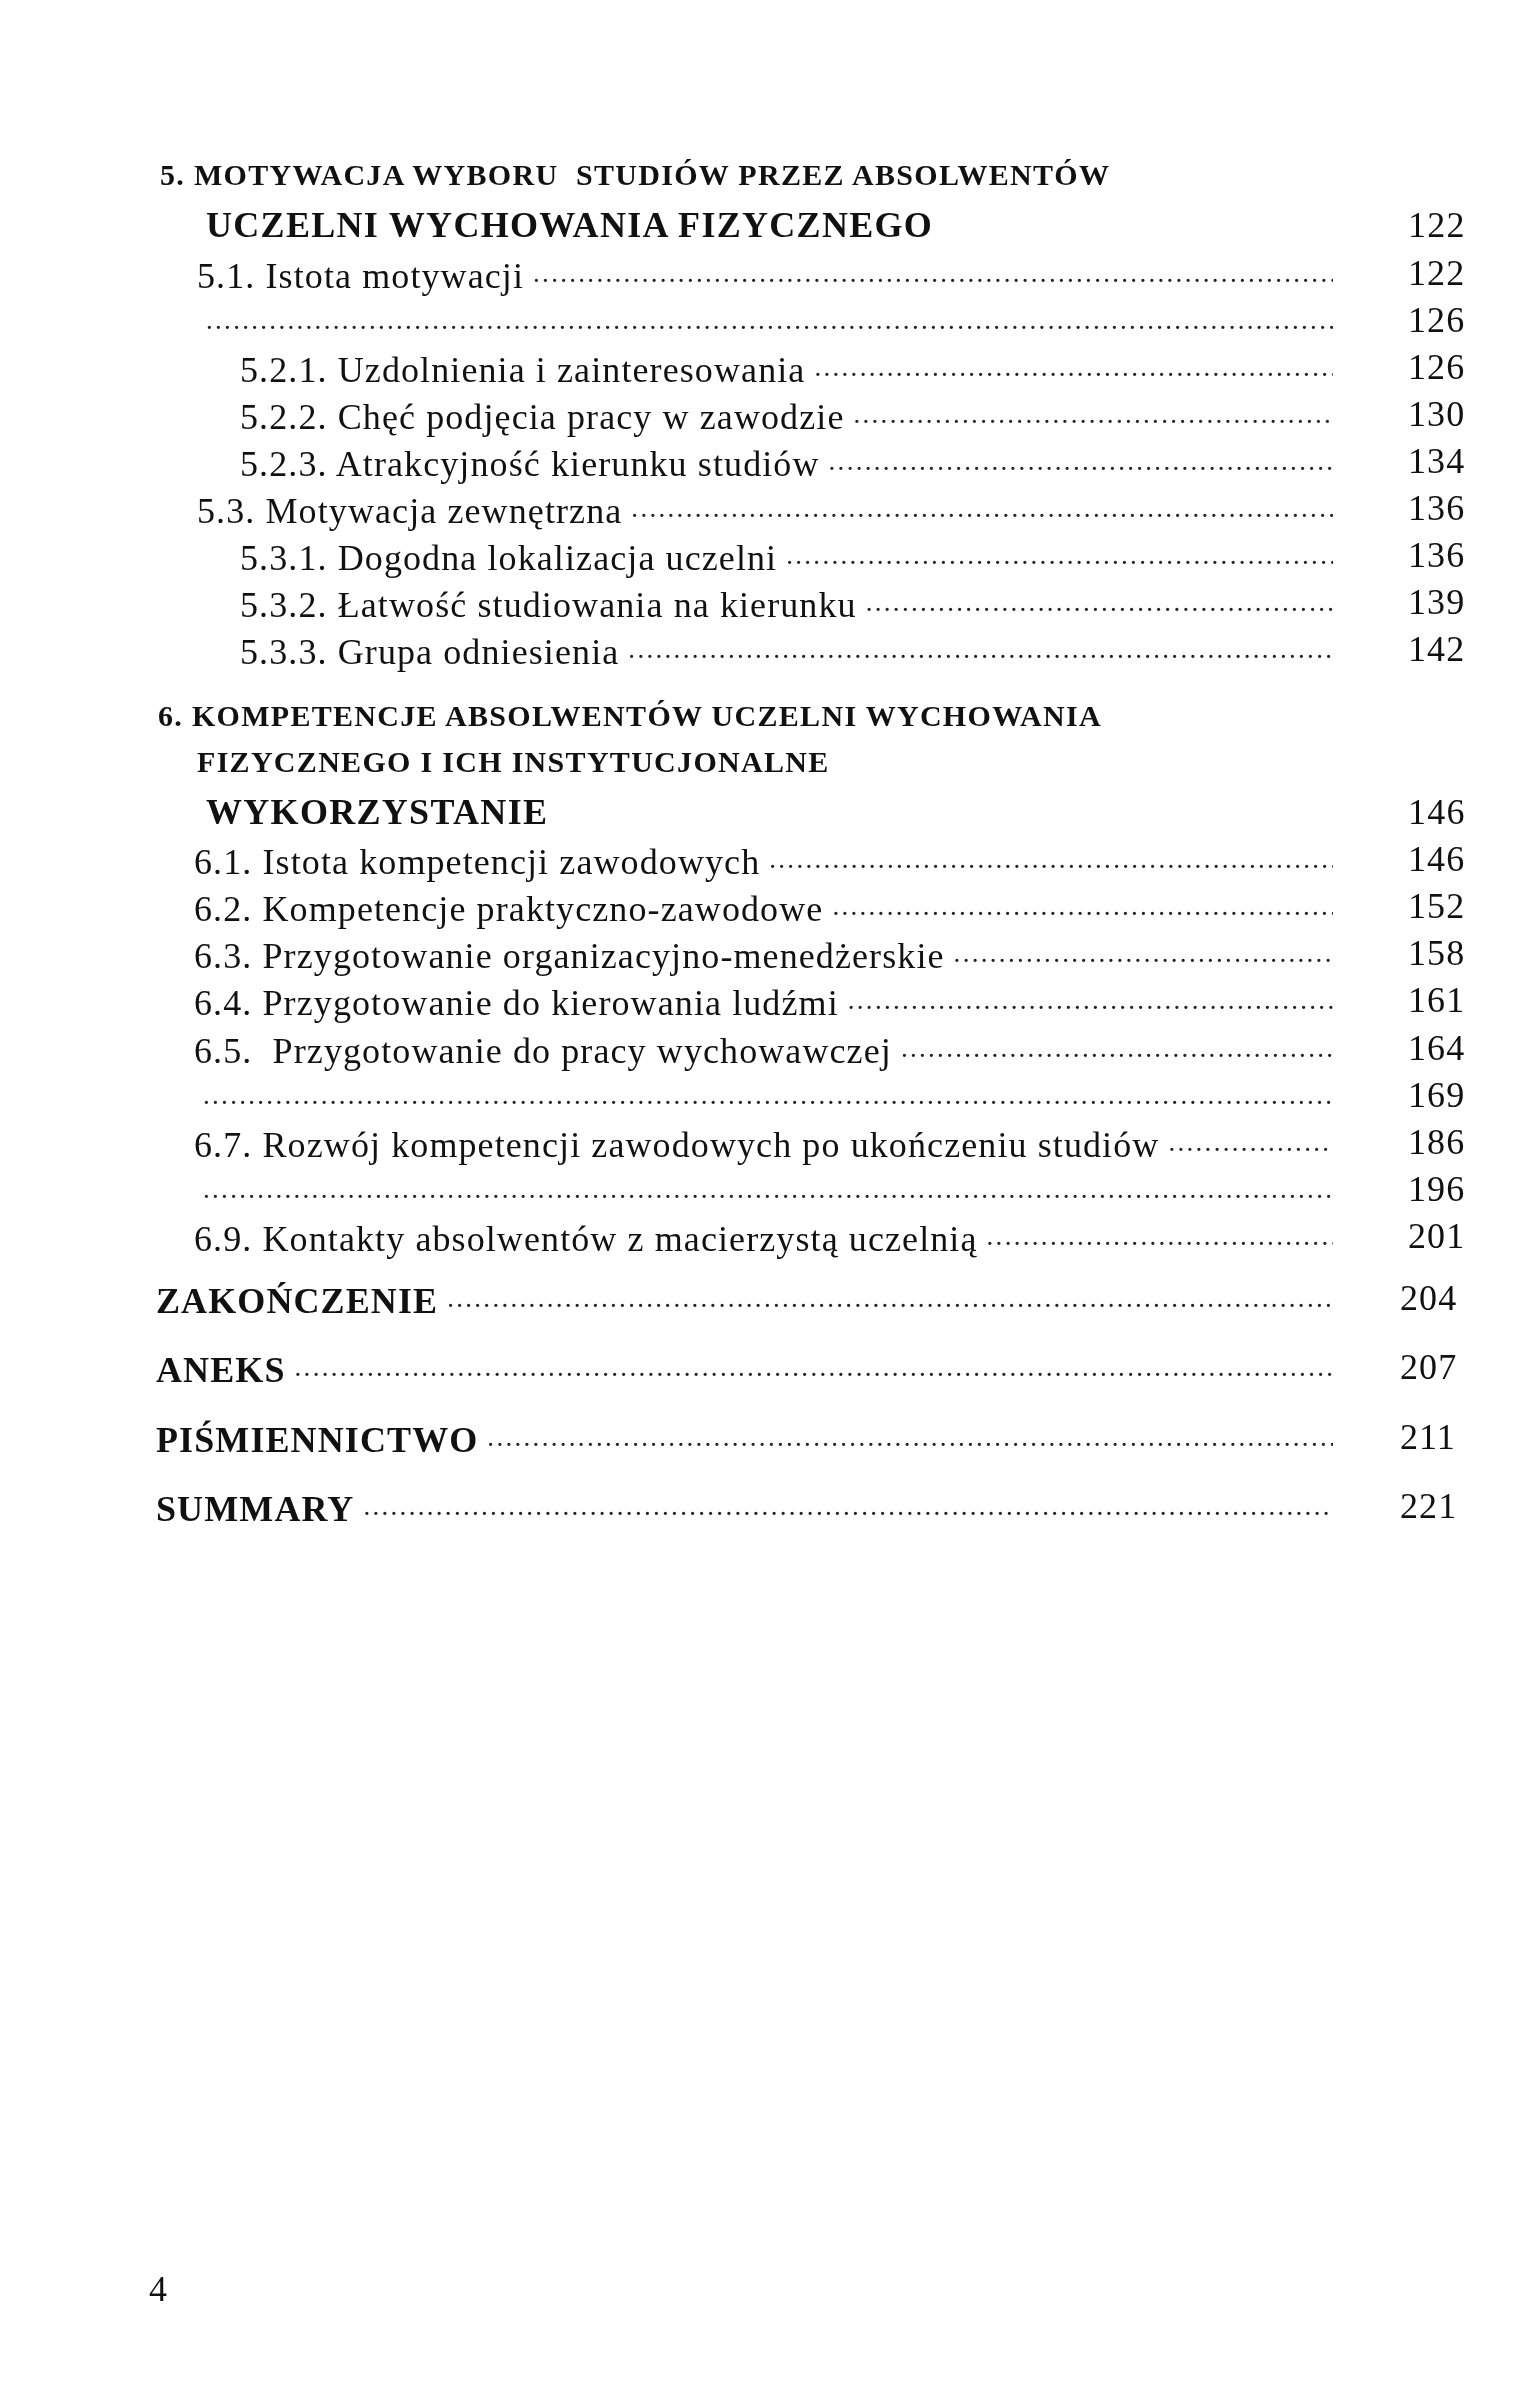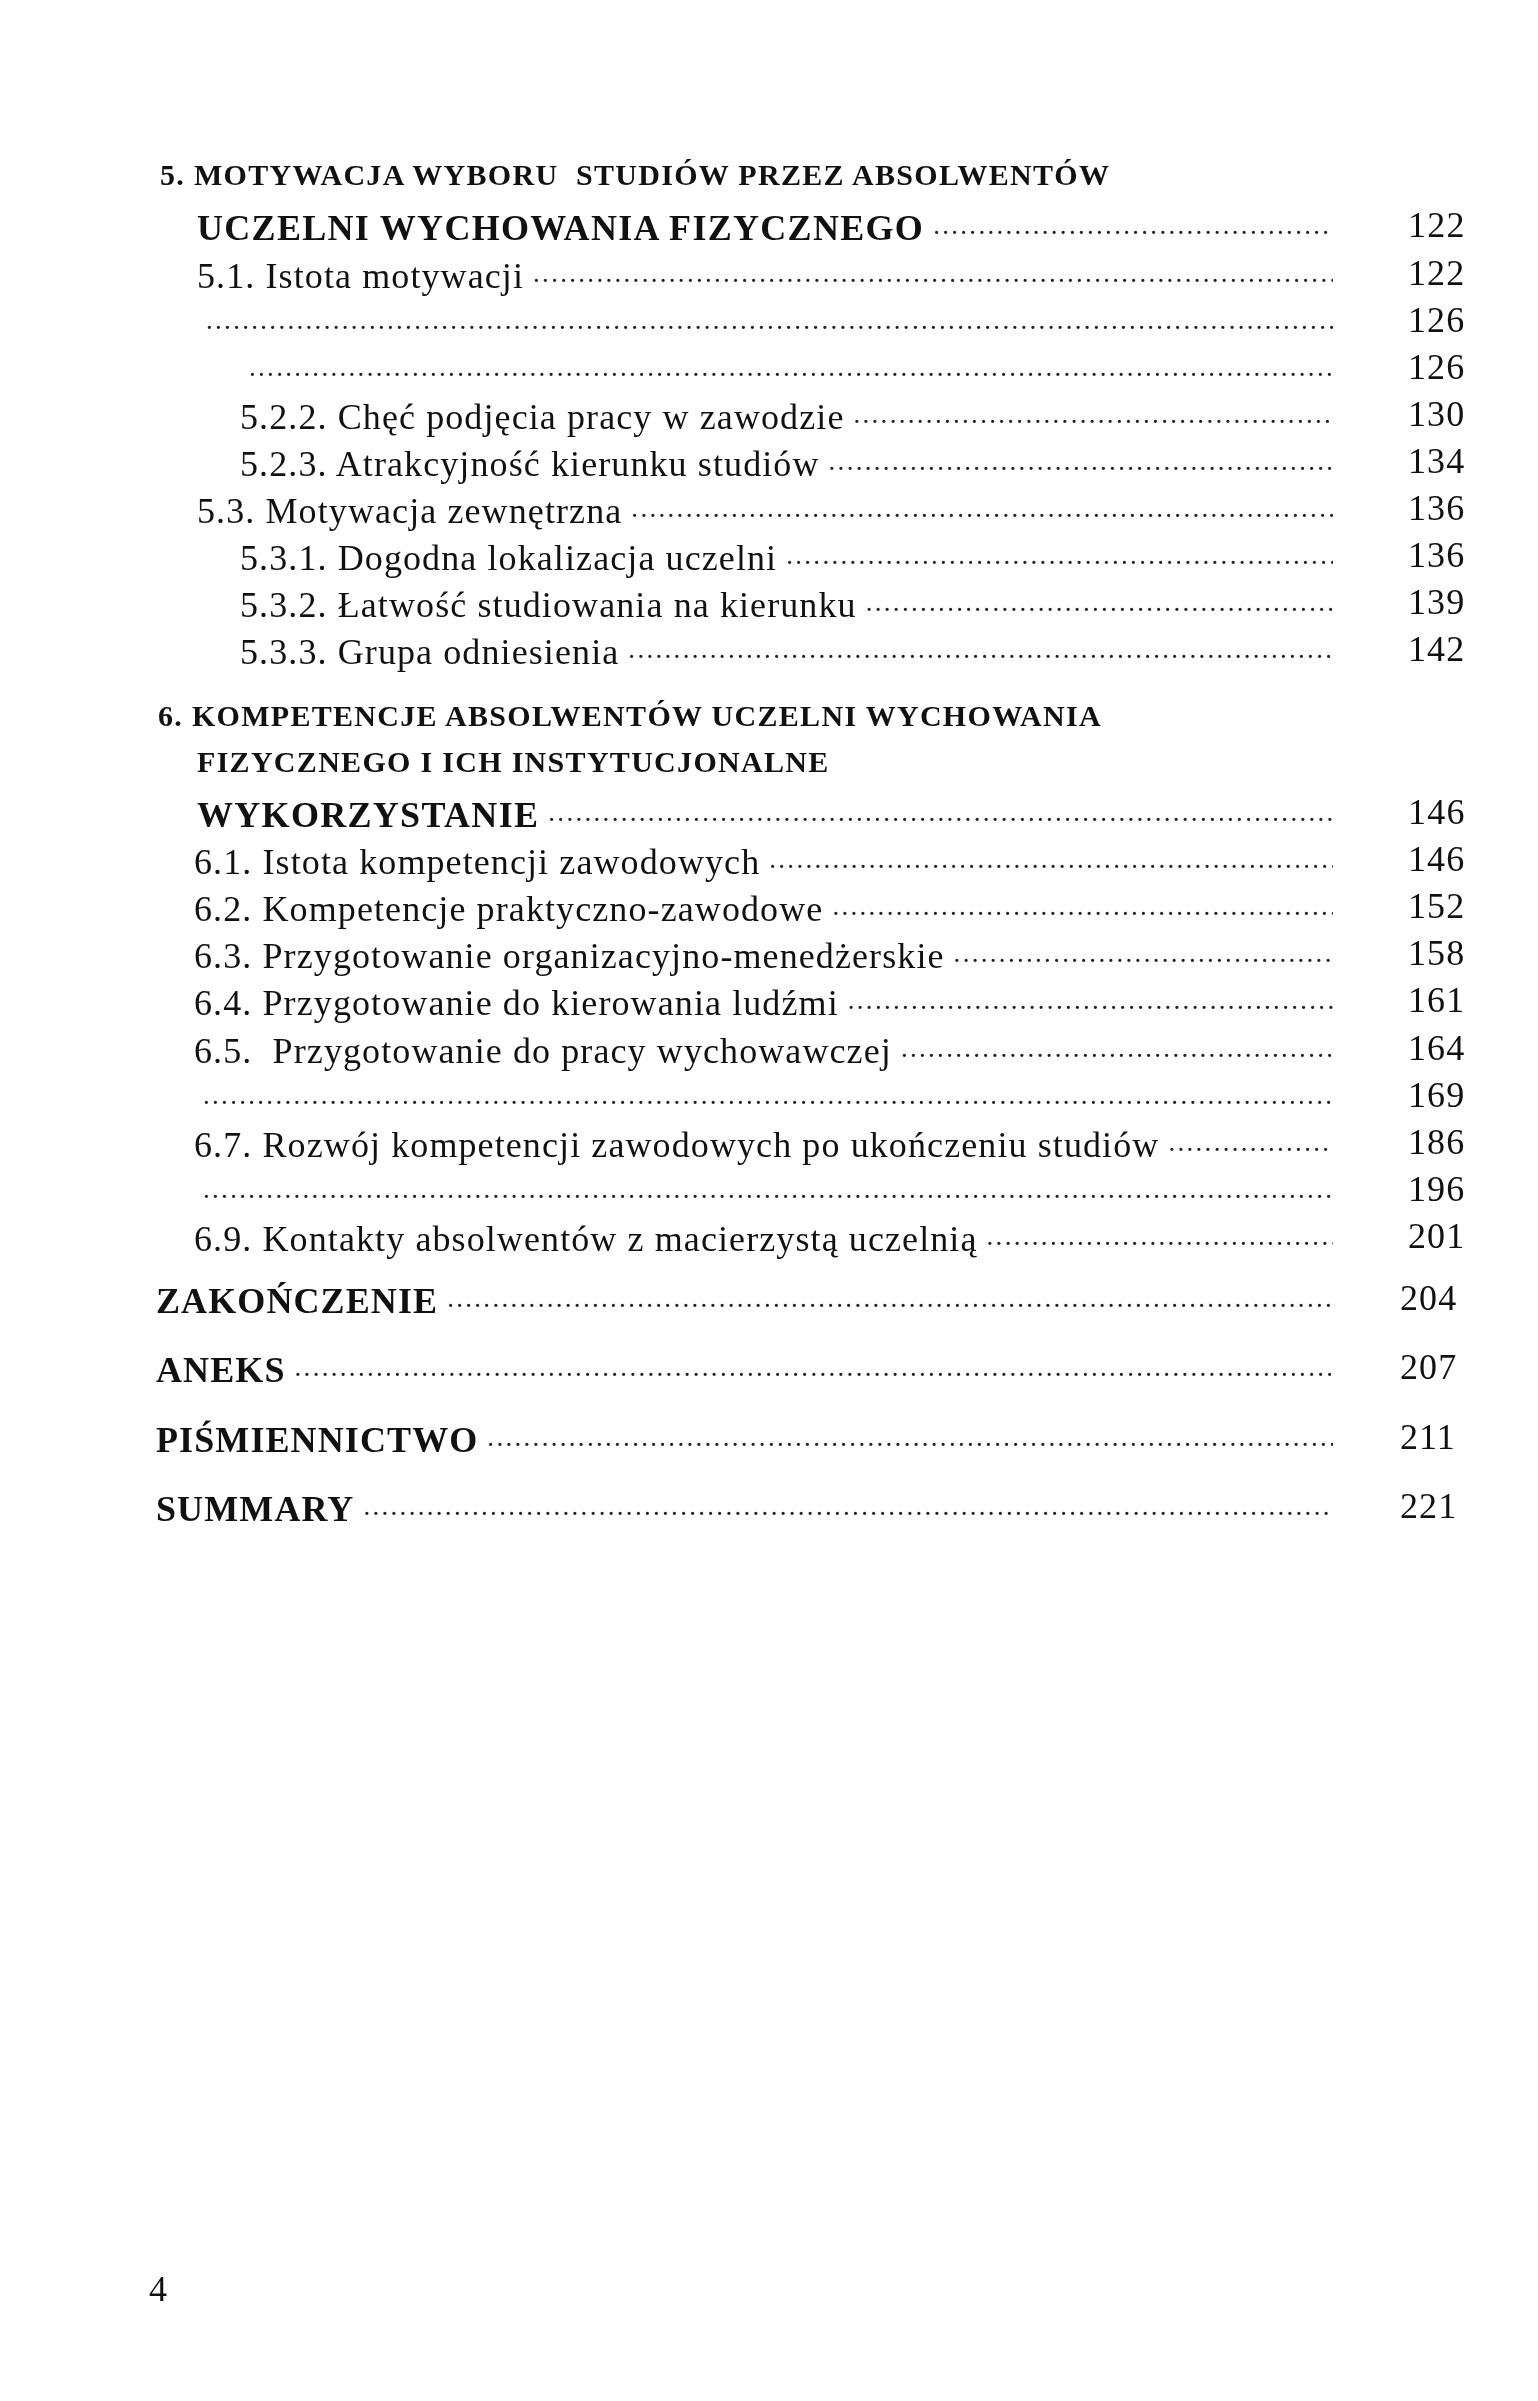--- a/index.html
+++ b/index.html
@@ -56,20 +56,21 @@
       width: 71px;
       text-align: left;
     }
     .chapter .label, .chapter .page {
       font-weight: bold;
     }
     .chapter .page { font-weight: normal; }
     .chapter {
       font-size: 36px;
       letter-spacing: 1.3px;
+      flex-direction: column;
     }
     .sub {
       font-size: 36px;
       letter-spacing: 1.1px;
     }
     .back {
       font-size: 36px;
       letter-spacing: 1.1px;
     }
     .back .label { font-weight: bold; }
@@ -100,21 +101,21 @@
   </div>
   <div class="row chapter" style="left:0; top:204px;">
     <span class="page" style="left:1408px;">122</span>
   </div>
 
   <div id="ch5-entries">
       <div class="row sub" style="left: 197px; top: 252px; width: 1136px;"><span class="label">5.1. Istota motywacji</span><span class="leader"></span></div>
       <div class="row sub" style="left: 0px; top: 252px;"><span class="page" style="left: 1408px;">122</span></div>
       <div class="row sub" style="left: 197px; top: 299px; width: 1136px;"><span class="leader"></span></div>
       <div class="row sub" style="left: 0px; top: 299px;"><span class="page" style="left: 1408px;">126</span></div>
-      <div class="row sub" style="left: 240px; top: 346px; width: 1093px;"><span class="leader"></span></div>
+      <div class="row sub" style="left: 240px; top: 346px; width: 1093px;"><span class="label">5.2.1. Uzdolnienia i zainteresowania</span><span class="leader"></span></div>
       <div class="row sub" style="left: 0px; top: 346px;"><span class="page" style="left: 1408px;">126</span></div>
       <div class="row sub" style="left: 240px; top: 393px; width: 1093px;"><span class="label">5.2.2. Chęć podjęcia pracy w zawodzie</span><span class="leader"></span></div>
       <div class="row sub" style="left: 0px; top: 393px;"><span class="page" style="left: 1408px;">130</span></div>
       <div class="row sub" style="left: 240px; top: 440px; width: 1093px;"><span class="label">5.2.3. Atrakcyjność kierunku studiów</span><span class="leader"></span></div>
       <div class="row sub" style="left: 0px; top: 440px;"><span class="page" style="left: 1408px;">134</span></div>
       <div class="row sub" style="left: 197px; top: 487px; width: 1136px;"><span class="label">5.3. Motywacja zewnętrzna</span><span class="leader"></span></div>
       <div class="row sub" style="left: 0px; top: 487px;"><span class="page" style="left: 1408px;">136</span></div>
       <div class="row sub" style="left: 240px; top: 534px; width: 1093px;"><span class="label">5.3.1. Dogodna lokalizacja uczelni</span><span class="leader"></span></div>
       <div class="row sub" style="left: 0px; top: 534px;"><span class="page" style="left: 1408px;">136</span></div>
       <div class="row sub" style="left: 240px; top: 581px; width: 1093px;"><span class="label">5.3.2. Łatwość studiowania na kierunku</span><span class="leader"></span></div>

